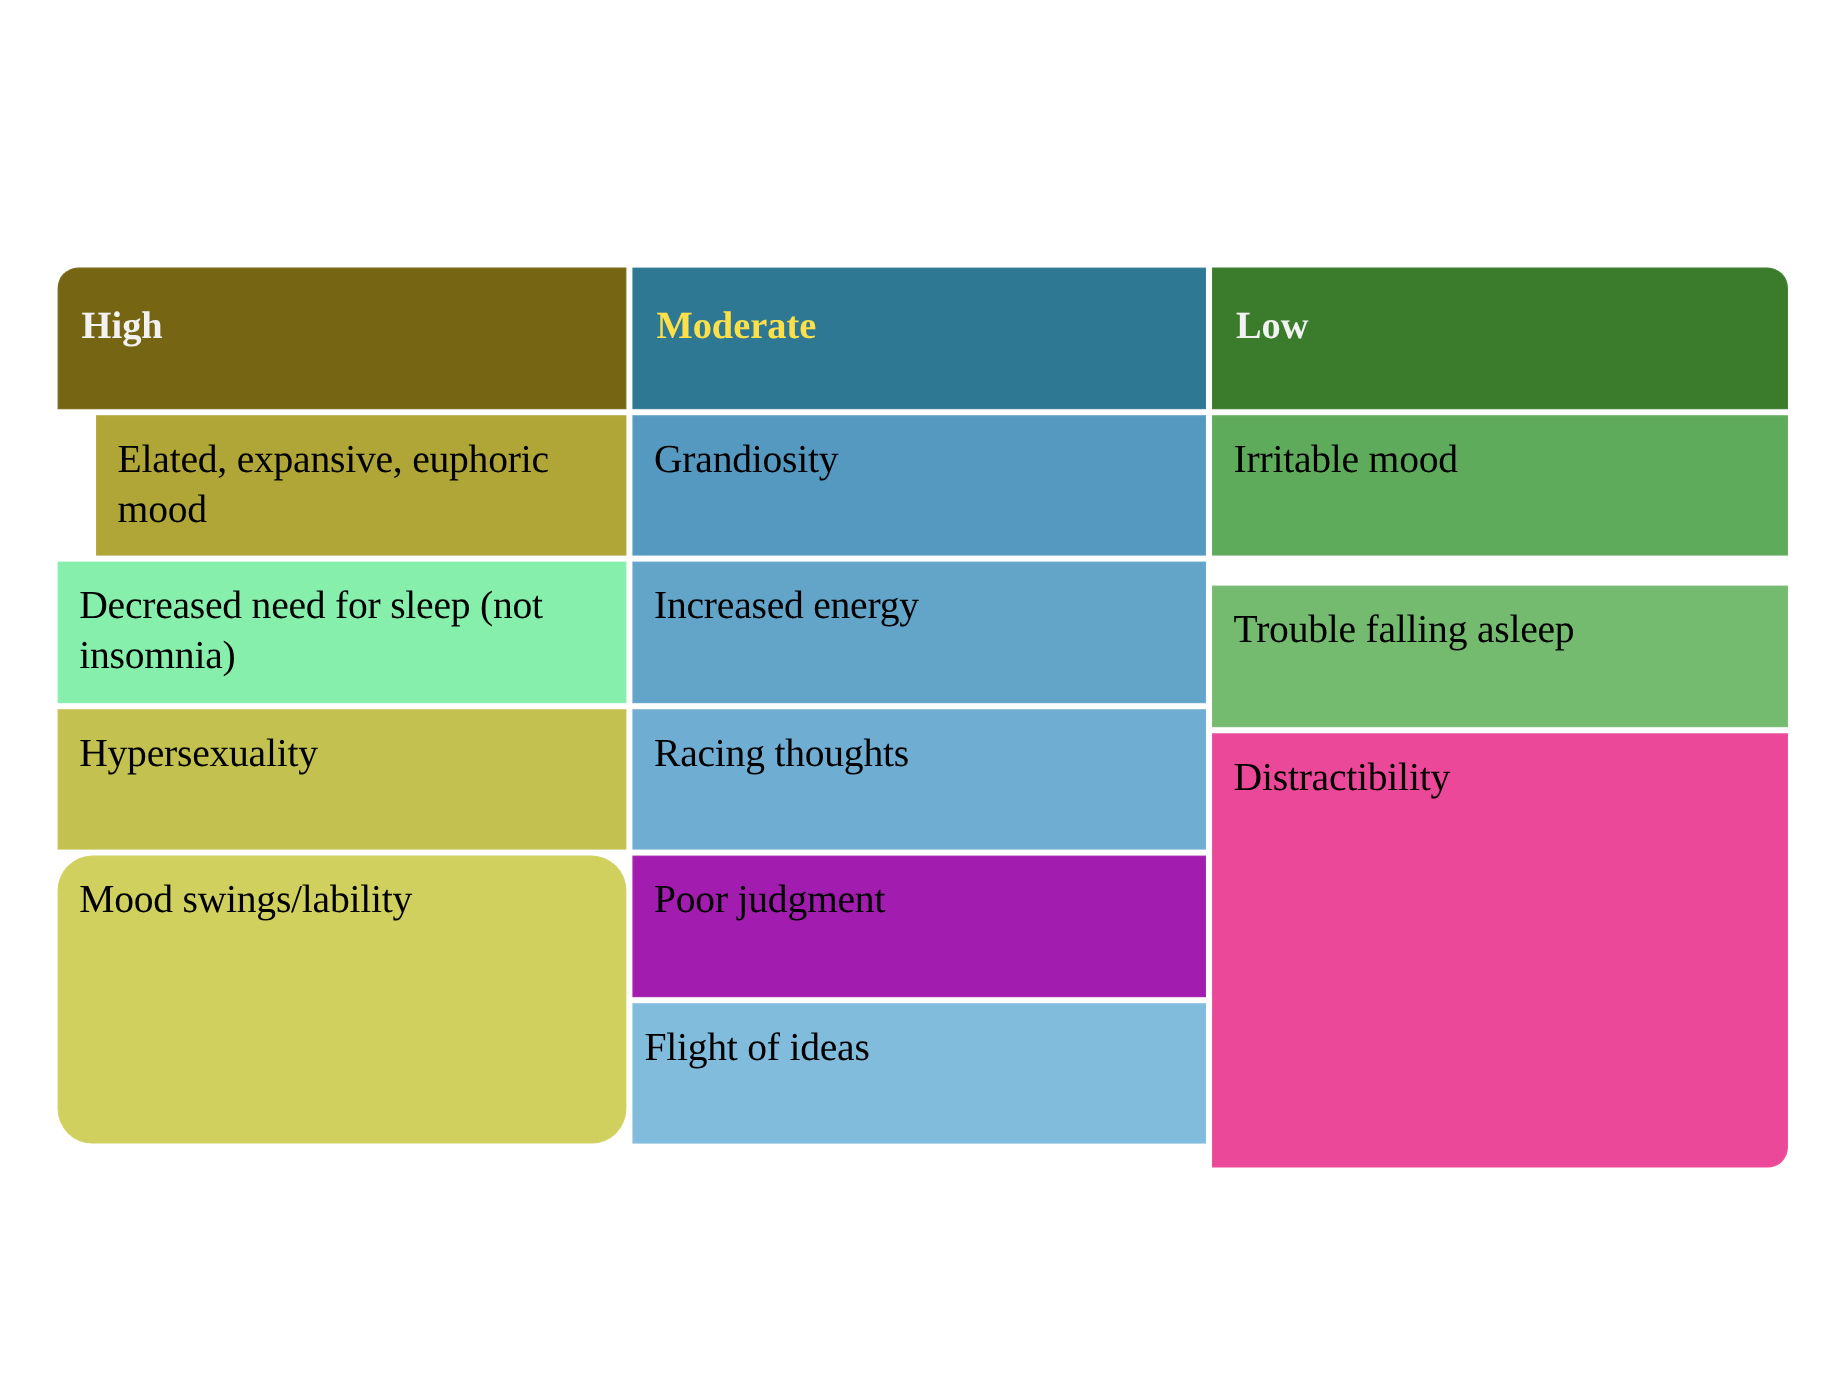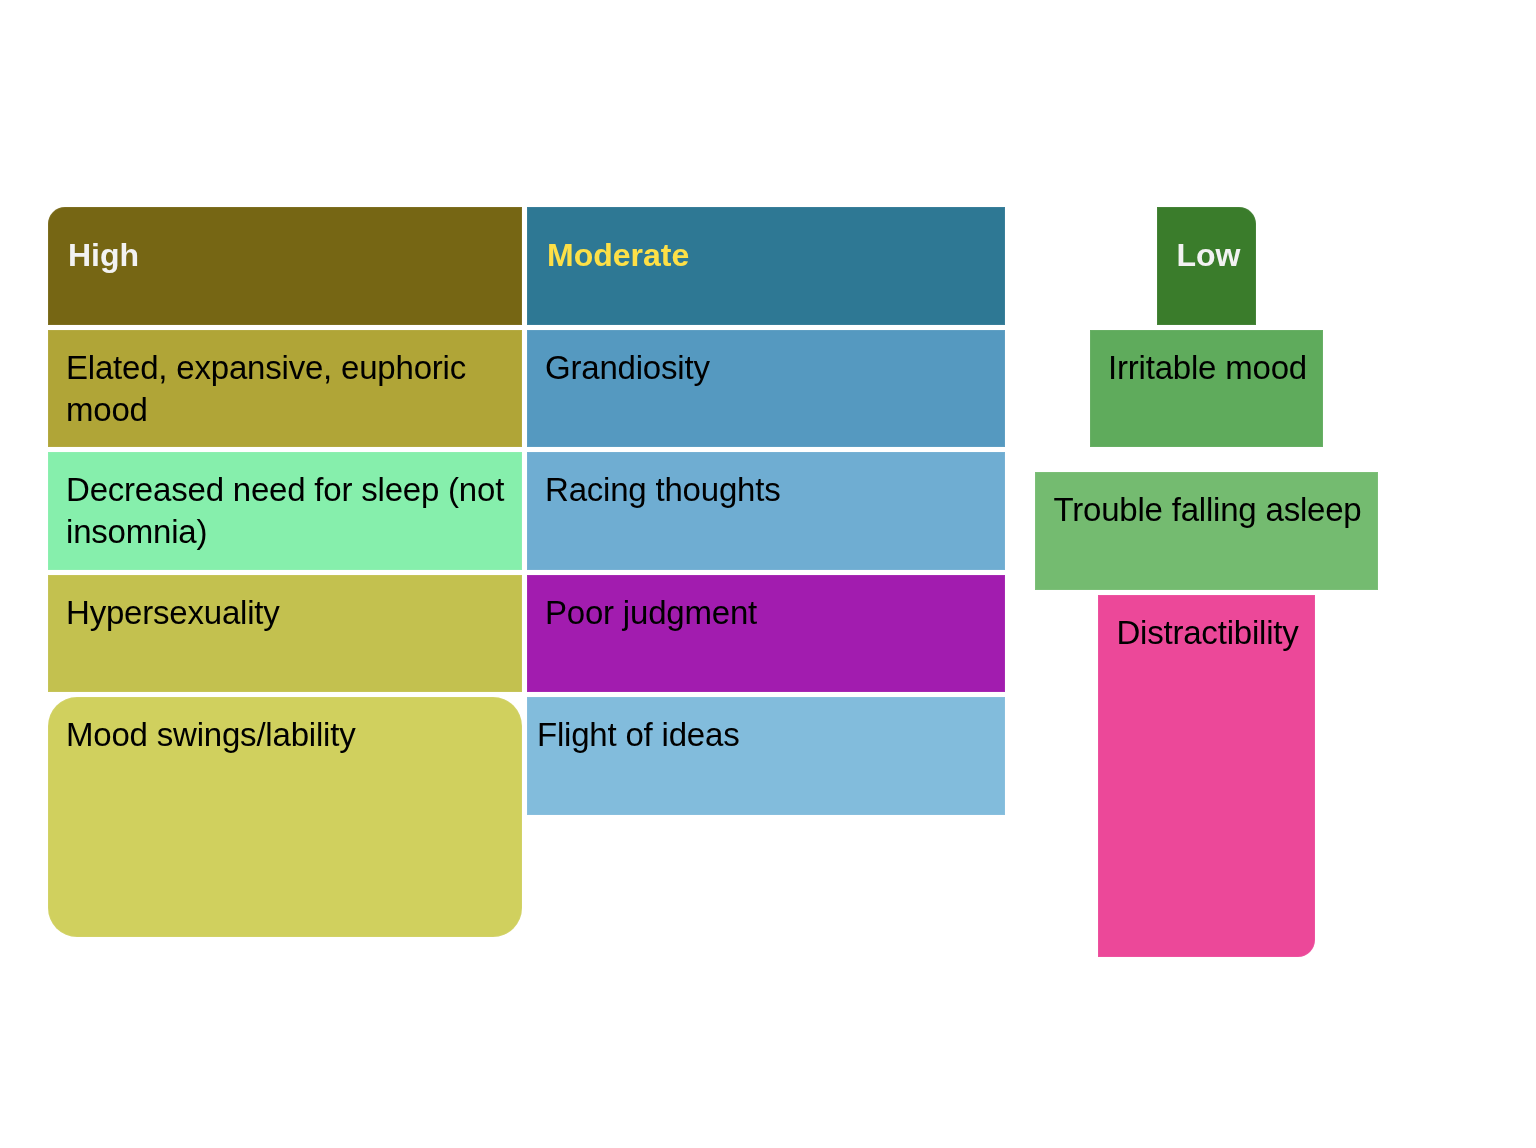--- a/index.html
+++ b/index.html
@@ -18,38 +18,39 @@
   #slide {
     position: relative;
     width: 1536px;
     height: 1148px;
     background: #ffffff;
   }
 
   #severity-table {
     position: absolute;
     left: 48px;
-    top: 207px;
+    top: 223px;
     width: 1442px;
     height: 733px;
     display: flex;
     flex-direction: row;
     gap: 5px;
+    font-family: Liberation Serif, serif;
   }
 
   .table-column {
     display: flex;
     flex-direction: column;
     gap: 5px;
     box-sizing: border-box;
   }
 
   .col-high      { width: 474px; }
   .col-moderate  { width: 478px; }
-  .col-low       { width: 393px; align-items: center; }
+  .col-low       { width: 480px; }
 
   .cell {
     box-sizing: border-box;
     overflow: hidden;
     padding: 17px 16px 8px 18px;
     color: #000000;
     font-size: 33px;
     line-height: 1.26;
     letter-spacing: -0.2px;
     word-break: normal;
@@ -74,28 +75,29 @@
   
   .cell { box-shadow: inset 0 0 0 1px rgba(255,255,255,0.06); }
 </style>
 </head>
 <body>
 
 <div id="slide">
   <div id="severity-table">
       <div class="table-column col-high">
         <div class="cell header-cell r-tl" style="background: rgb(118, 102, 20); color: rgb(242, 242, 242);">High</div>
-        <div class="cell body-cell" style="flex: 0 0 117.4px; height: 117.4px; background: rgb(176, 165, 55);">Elated, expansive, euphoric mood</div>
+        <div class="cell body-cell" style="flex: 0 0 117.4px; height: 117.4px; background: rgb(176, 165, 55); margin-left: 32px;">Elated, expansive, euphoric mood</div>
         <div class="cell body-cell" style="flex: 0 0 117.4px; height: 117.4px; background: #86efac;">Decreased need for sleep (not insomnia)</div>
         <div class="cell body-cell" style="flex: 0 0 117.4px; height: 117.4px; background: rgb(195, 193, 79);">Hypersexuality</div>
         <div class="cell body-cell r-bl" style="flex: 0 0 239.8px; height: 239.8px; background: rgb(208, 208, 94);">Mood swings/lability</div>
       </div>
       <div class="table-column col-moderate">
         <div class="cell header-cell" style="background: rgb(46, 120, 148); color: #fde047;">Moderate</div>
         <div class="cell body-cell" style="flex: 0 0 117.4px; height: 117.4px; background: rgb(85, 153, 192);">Grandiosity</div>
+        <div class="cell body-cell" style="flex: 0 0 117.4px; height: 117.4px; background: rgb(99, 164, 201);">Increased energy</div>
         <div class="cell body-cell" style="flex: 0 0 117.4px; height: 117.4px; background: rgb(111, 173, 210);">Racing thoughts</div>
         <div class="cell body-cell" style="flex: 0 0 117.4px; height: 117.4px; background: #a21caf;">Poor judgment</div>
         <div class="cell body-cell" style="flex: 0 0 117.4px; height: 117.4px; background: rgb(130, 188, 220); padding-left: 10px;">Flight of ideas</div>
       </div>
       <div class="table-column col-low">
         <div class="cell header-cell r-tr" style="background: rgb(58, 124, 43); color: rgb(242, 242, 242);">Low</div>
         <div class="cell body-cell" style="flex: 0 0 117.4px; height: 117.4px; background: rgb(95, 171, 92);">Irritable mood</div>
         <div class="cell body-cell" style="flex: 0 0 117.4px; height: 117.4px; background: rgb(116, 187, 112); margin-top: 20px;">Trouble falling asleep</div>
         <div class="cell body-cell r-br" style="flex: 0 0 362.2px; height: 362.2px; background: #ec4899;">Distractibility</div>
       </div>

